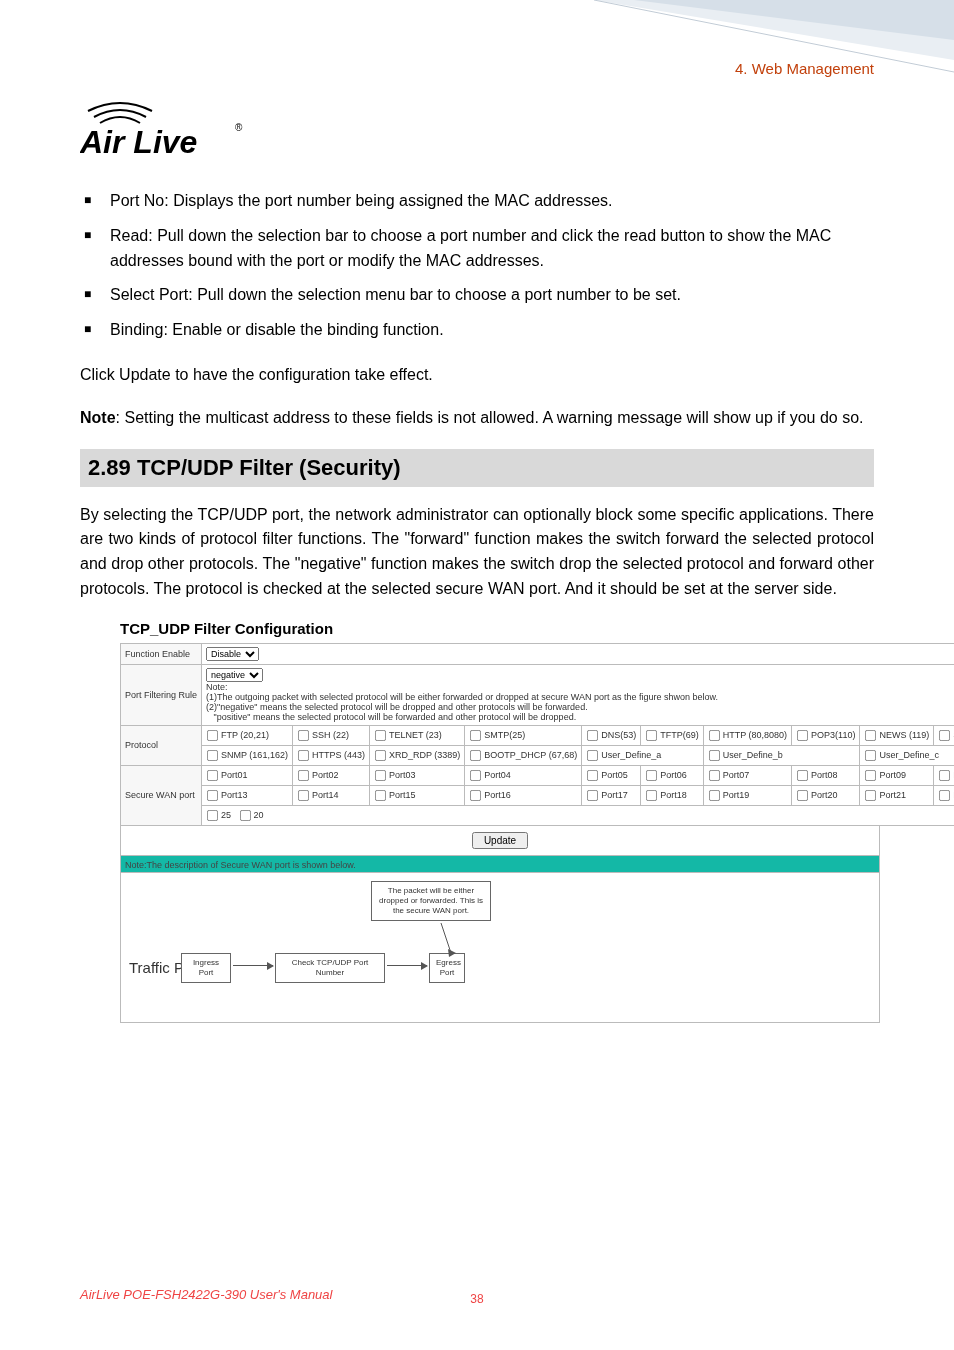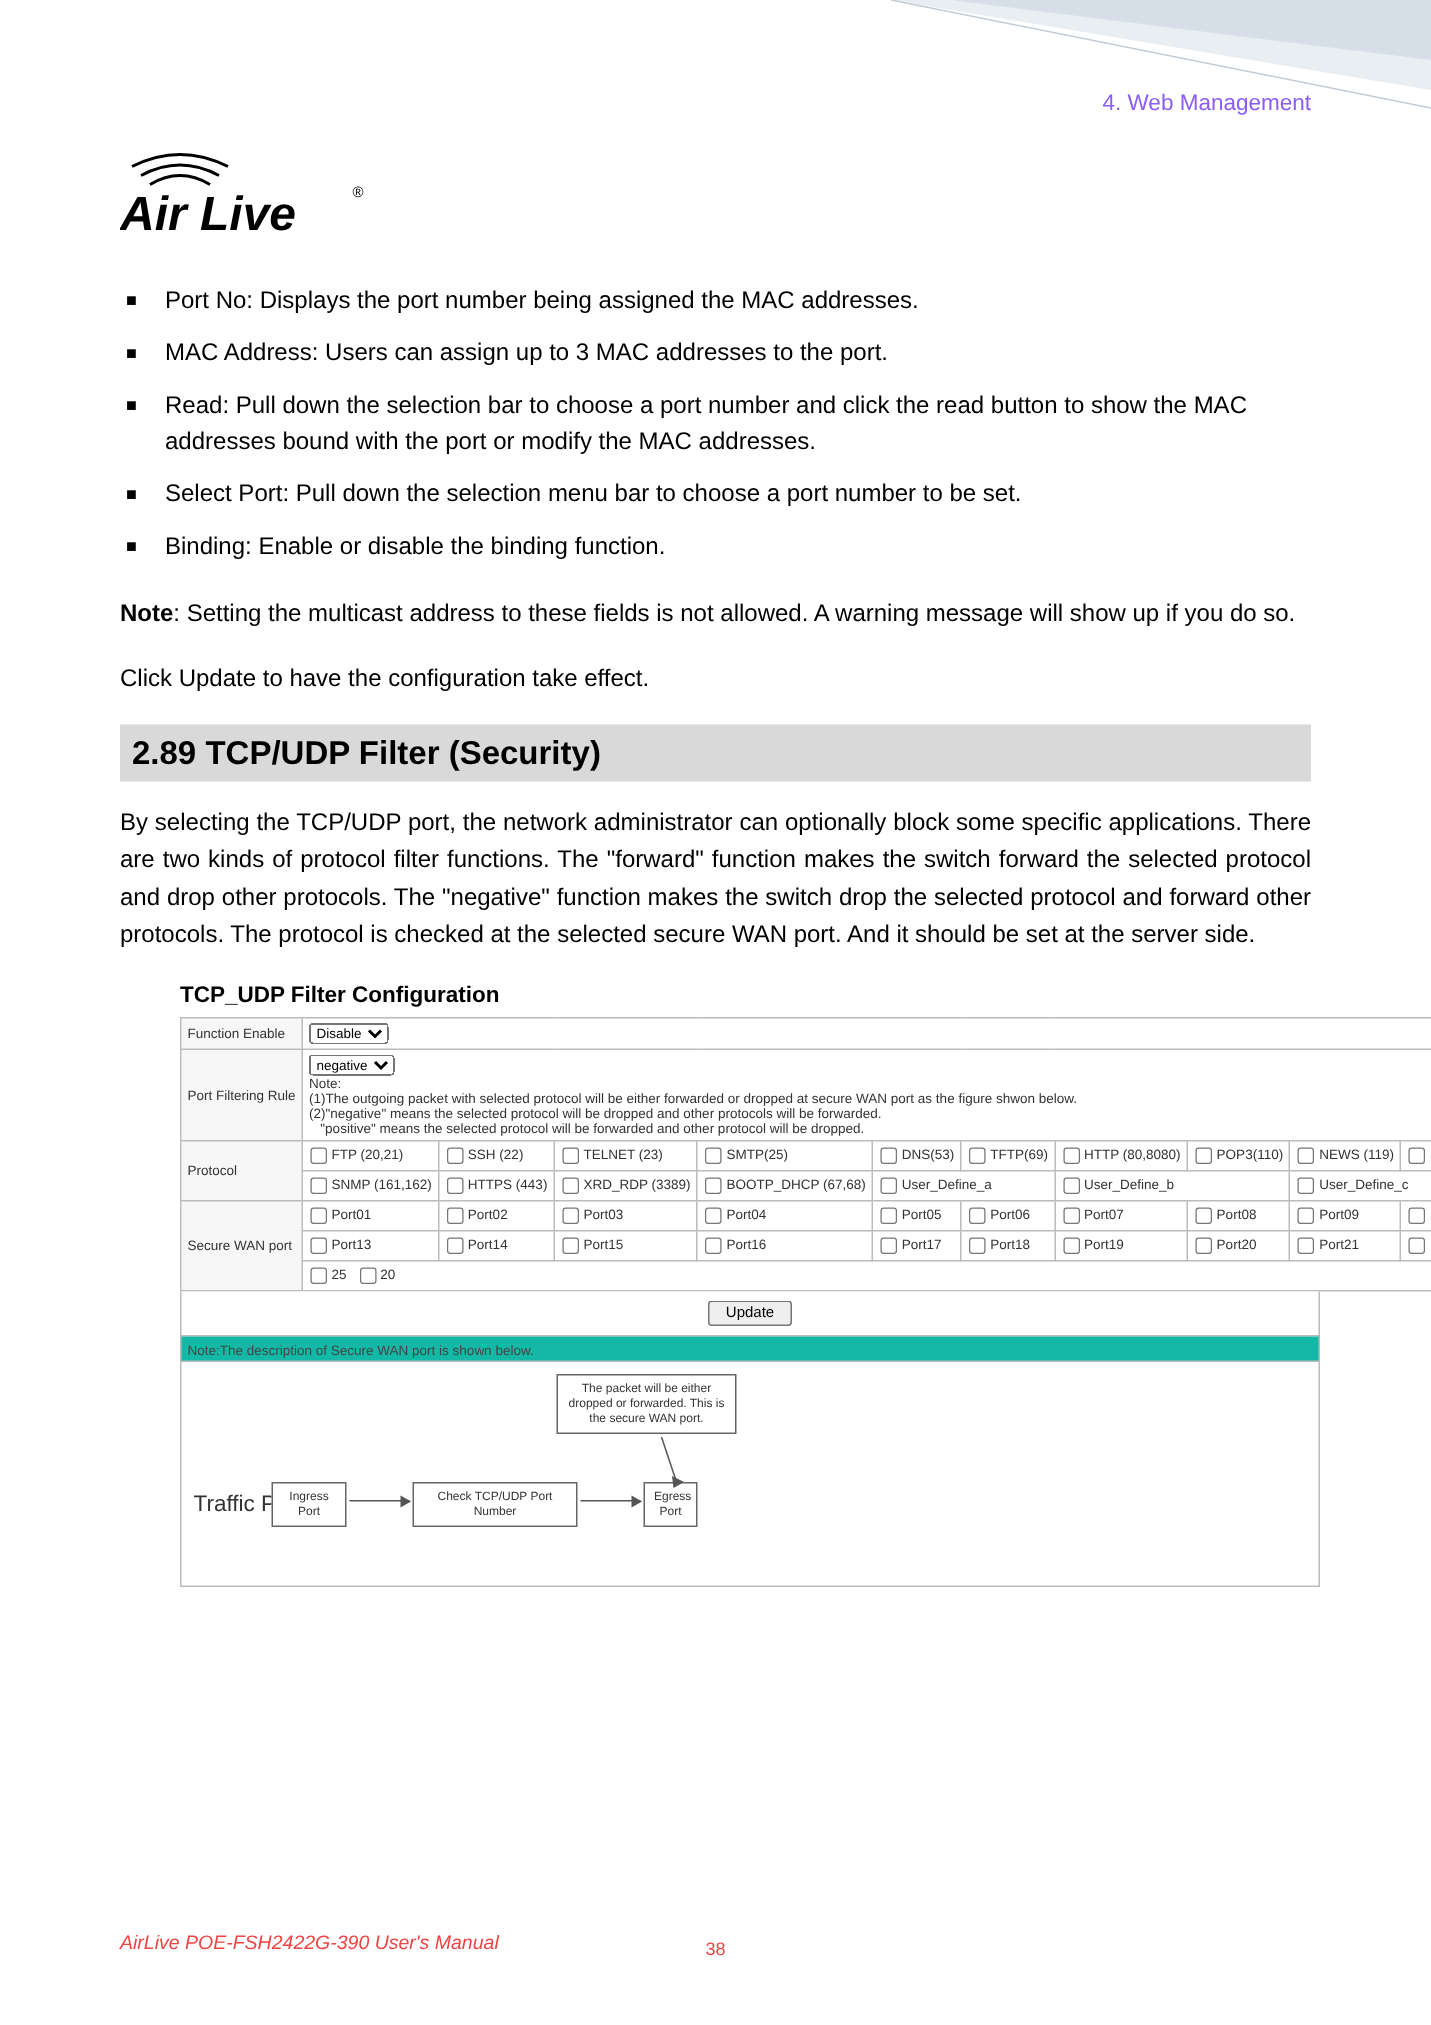--- a/index.html
+++ b/index.html
@@ -1,19 +1,19 @@
 <!DOCTYPE html>
 <html><head>
 <meta charset="utf-8">
 <style>
   * { box-sizing: border-box; margin: 0; padding: 0; }
   html, body { width: 954px; height: 1350px; background: #fff; font-family: Arial, Helvetica, sans-serif; color: #000; }
   .page { position: relative; width: 954px; height: 1350px; padding: 56px 80px 40px 80px; }
   .header-row { display: flex; justify-content: space-between; align-items: flex-start; margin-bottom: 8px; }
-  .header-num { font-size: 15px; color: #8b5cf6; padding-top: 4px; }
+  .header-num { font-size: 15px; color: #c2410c; padding-top: 4px; }
   .logo { margin-top: 20px; margin-bottom: 28px; }
   .logo svg { display: block; }
   .bullets { margin: 0 0 20px 30px; }
   .bullets li { list-style: none; position: relative; font-size: 16px; line-height: 1.55; margin-bottom: 10px; }
   .bullets li::before { content: "■"; position: absolute; left: -26px; top: 2px; font-size: 12px; }
   .para { font-size: 16px; line-height: 1.55; margin-bottom: 18px; text-align: justify; }
   .section-title { background: #d9d9d9; font-size: 22px; font-weight: bold; padding: 6px 8px; margin: 14px 0 16px 0; }
   .tcp-title { font-size: 15px; font-weight: bold; margin: 10px 0 6px 40px; }
   .tcp-wrap { margin: 0 0 0 40px; width: 760px; font-size: 9px; color: #333; }
   .tcp-wrap table { border-collapse: collapse; width: 100%; }
@@ -55,31 +55,30 @@
       <path d="M8 14 Q40 -2 72 14" fill="none" stroke="#000" stroke-width="2"></path>
       <path d="M14 20 Q40 6 66 20" fill="none" stroke="#000" stroke-width="2"></path>
       <path d="M20 26 Q40 14 60 26" fill="none" stroke="#000" stroke-width="2"></path>
       <text x="0" y="56" font-family="Arial Black, Arial" font-weight="900" font-size="32" font-style="italic">Air Live</text>
       <text x="155" y="34" font-size="10">®</text>
     </svg>
   </div>
 
   <ul class="bullets">
     <li>Port No: Displays the port number being assigned the MAC addresses.</li>
-    <li>MAC Address: Users can assign up to 3 MAC addresses to the port.</li>
     <li>Read: Pull down the selection bar to choose a port number and click the read button to show the MAC addresses bound with the port or modify the MAC addresses.</li>
     <li>Select Port: Pull down the selection menu bar to choose a port number to be set.</li>
     <li>Binding: Enable or disable the binding function.</li>
   </ul>
 
+  <p class="para">Click Update to have the configuration take effect.</p>
+
   <p class="para">
     <b>Note</b><span>: Setting the multicast address to these fields is not allowed. A warning message will show up if you do so.</span>
   </p>
-
-  <p class="para">Click Update to have the configuration take effect.</p>
 
   <h2 class="section-title">2.89 TCP/UDP Filter (Security)</h2>
 
   <p class="para">By selecting the TCP/UDP port, the network administrator can optionally block some specific applications. There are two kinds of protocol filter functions. The "forward" function makes the switch forward the selected protocol and drop other protocols. The "negative" function makes the switch drop the selected protocol and forward other protocols. The protocol is checked at the selected secure WAN port. And it should be set at the server side.</p>
 
   <div class="tcp-title">TCP_UDP Filter Configuration</div>
 
   <div class="tcp-wrap">
     <table>
 

